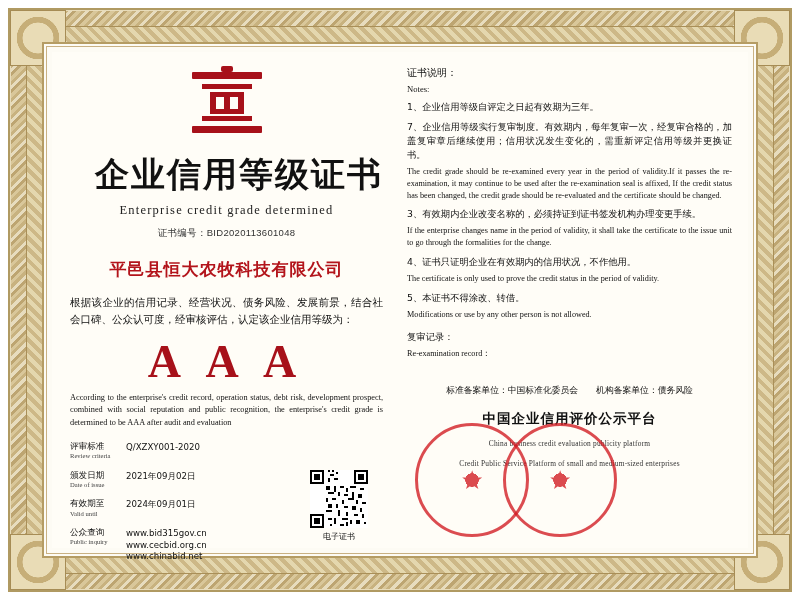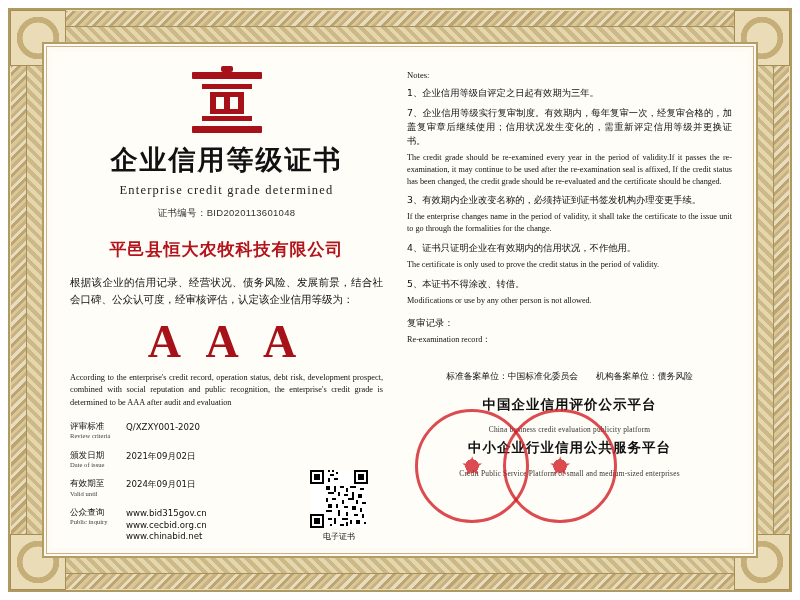--- a/index.html
+++ b/index.html
@@ -58,27 +58,27 @@
     width:49%;
     position:relative;
     padding:14px 10px 10px 18px;
     box-sizing:border-box;
   }
   .seal-logo{
     width:78px;height:74px;margin:0 auto 2px auto;position:relative;
   }
   .seal-logo svg{display:block;}
   .title-cn{
-    text-align:center;
-    font-size:27px;
+    text-align:right;
+    font-size:34px;
     font-weight:bold;
     letter-spacing:2px;
     color:#111;
     font-family:"DejaVu Sans", sans-serif;
-    margin-top:2px;
+    margin-top:12px;
   }
   .title-en{
     text-align:center;
     font-size:12.5px;
     letter-spacing:1.2px;
     color:#222;
     margin-top:5px;
     font-family:"Liberation Serif", serif;
   }
   .cert-no{
@@ -388,20 +388,21 @@
                 <rect x="15" y="27" width="2" height="1"></rect>
                 <rect x="18" y="26" width="1" height="2"></rect>
             </g>
           </svg>
         </div>
         <div class="qr-cap">电子证书</div>
       </div>
     </div>
 
     <div class="right">
+      <div class="notes-head-cn">证书说明：</div>
       <div class="notes-head-en">Notes:</div>
 
       <div class="note-cn">1、企业信用等级自评定之日起有效期为三年。</div>
 
       <div class="note-cn">7、企业信用等级实行复审制度。有效期内，每年复审一次，经复审合格的，加盖复审章后继续使用；信用状况发生变化的，需重新评定信用等级并更换证书。</div>
       <div class="note-en">The credit grade should be re-examined every year in the period of validity.If it passes the re-examination, it may continue to be used after the re-examination seal is affixed,  If the credit status has been changed, the credit grade should be re-evaluated and the certificate should be changed.</div>
 
       <div class="note-cn">3、有效期内企业改变名称的，必须持证到证书签发机构办理变更手续。</div>
       <div class="note-en">If the enterprise changes name in the period of validity, it shall take the certificate to the issue unit to go through the formalities for the change.</div>
 
@@ -419,21 +420,20 @@
           <span>标准备案单位：</span><span>中国标准化委员会</span>
         </div>
         <div>
           <span>机构备案单位：</span><span>债务风险</span>
         </div>
       </div>
 
       <div class="platform">
         <div class="plat-cn">中国企业信用评价公示平台</div>
         <div class="plat-en">China business credit evaluation publicity platform</div>
-        <div class="plat-cn" style="margin-top:4px">中小企业行业信用公共服务平台</div>
         <div class="plat-en">Credit Public Service Platform of small and medium-sized enterprises</div>
 
         <div class="stamp stamp-a">
           <span class="star">★</span>
         </div>
         <div class="stamp stamp-b">
           <span class="star">★</span>
         </div>
       </div>
     </div>

